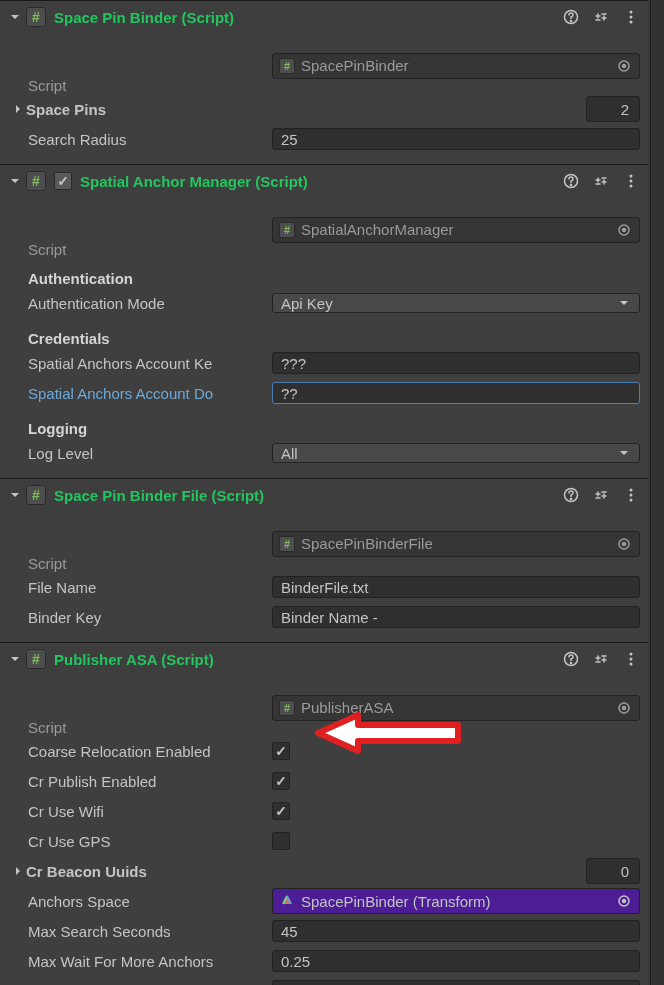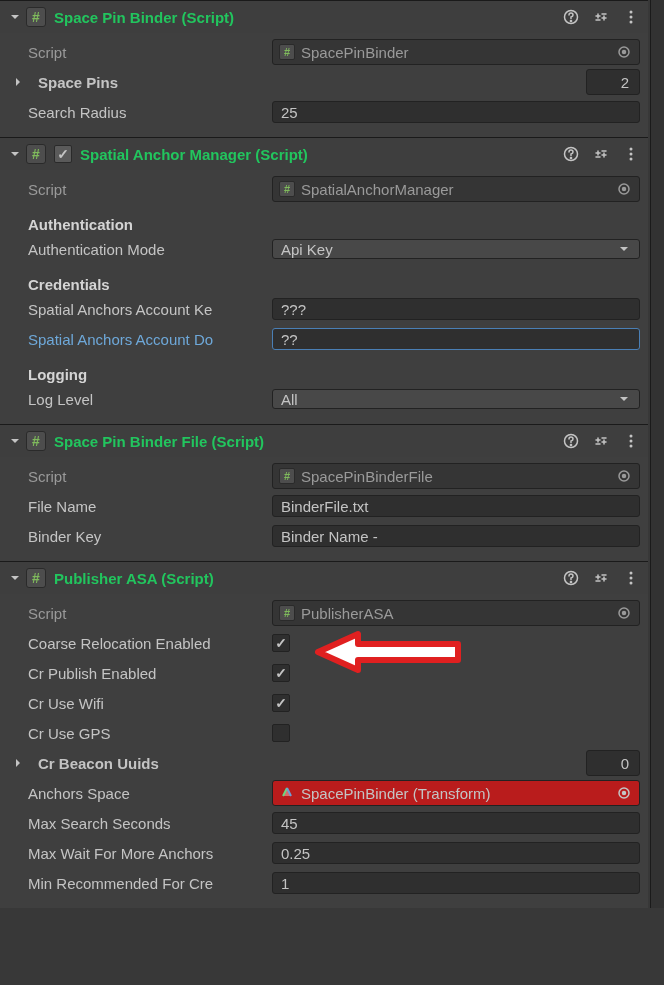--- a/index.html
+++ b/index.html
@@ -14,24 +14,24 @@
   .enable-chk { width: 18px; height: 18px; background: #5a5a5a; border: 1px solid #2a2a2a; border-radius: 2px; margin-right: 8px; display:flex; align-items:center; justify-content:center; cursor:pointer;}
   .enable-chk.checked::after { content:"✓"; color:#c4c4c4; font-size:14px; font-weight:bold; }
   .comp-title { flex: 1; font-weight: bold; color: #22c55e; }
   .hdr-icons { display: flex; gap: 12px; align-items: center; }
   .hdr-icon { width: 18px; height: 18px; display: flex; align-items: center; justify-content: center; cursor: pointer; color: #c4c4c4; }
   .body { padding: 4px 8px 10px 8px; }
   .row { display: flex; align-items: center; min-height: 30px; }
   .lbl { width: 264px; padding-left: 20px; color: #c4c4c4; }
   .lbl.subhead { font-weight: bold; padding-left: 20px; color: #d4d4d4; margin-top: 10px; }
   .lbl.blue { color: #6ea8d9; }
-  .lbl.dim { color: #9a9a9a; }
-  .lbl.expand { padding-left: 6px; display:flex; align-items:center; gap:16px; font-weight:bold; }
+  .lbl.dim { color: #9a9a9a; margin-top: 40px; }
+  .lbl.expand { padding-left: 6px; display:flex; align-items:center; gap:4px; font-weight:bold; }
   .val { flex: 1; }
-  .objfield { display: flex; align-items: center; background: #b91c1c; border: 1px solid #222; border-radius: 3px; height: 26px; padding: 0 6px; }
+  .objfield { display: flex; align-items: center; background: #4c1d95; border: 1px solid #222; border-radius: 3px; height: 26px; padding: 0 6px; }
   .objfield.readonly { background: #353535; }
   .objfield .oicon { width:16px;height:16px;background:#4d4d4d;border:1px solid #2a2a2a;border-radius:2px;display:flex;align-items:center;justify-content:center;margin-right:6px;}
   .objfield .oicon span{color:#7fba5c;font-weight:bold;font-size:11px;}
   .objfield .oicon.tri { background:none; border:none; }
   .objfield .otxt { flex:1; color:#c4c4c4; }
   .objfield .otxt.dim { color:#9a9a9a; }
   .objfield .opick { width:18px;height:18px;display:flex;align-items:center;justify-content:center;cursor:pointer;}
   .txtfield { background:#2f2f2f; border:1px solid #222; border-radius:3px; height:22px; padding:0 8px; color:#c4c4c4; width:100%; font-size:15px; }
   .txtfield.focus { border:1px solid #4a7fb5; }
   .numright { background:#2f2f2f; border:1px solid #222; border-radius:3px; height:26px; padding:0 10px; color:#c4c4c4; width:54px; text-align:right; margin-left:auto; font-size:15px;}

